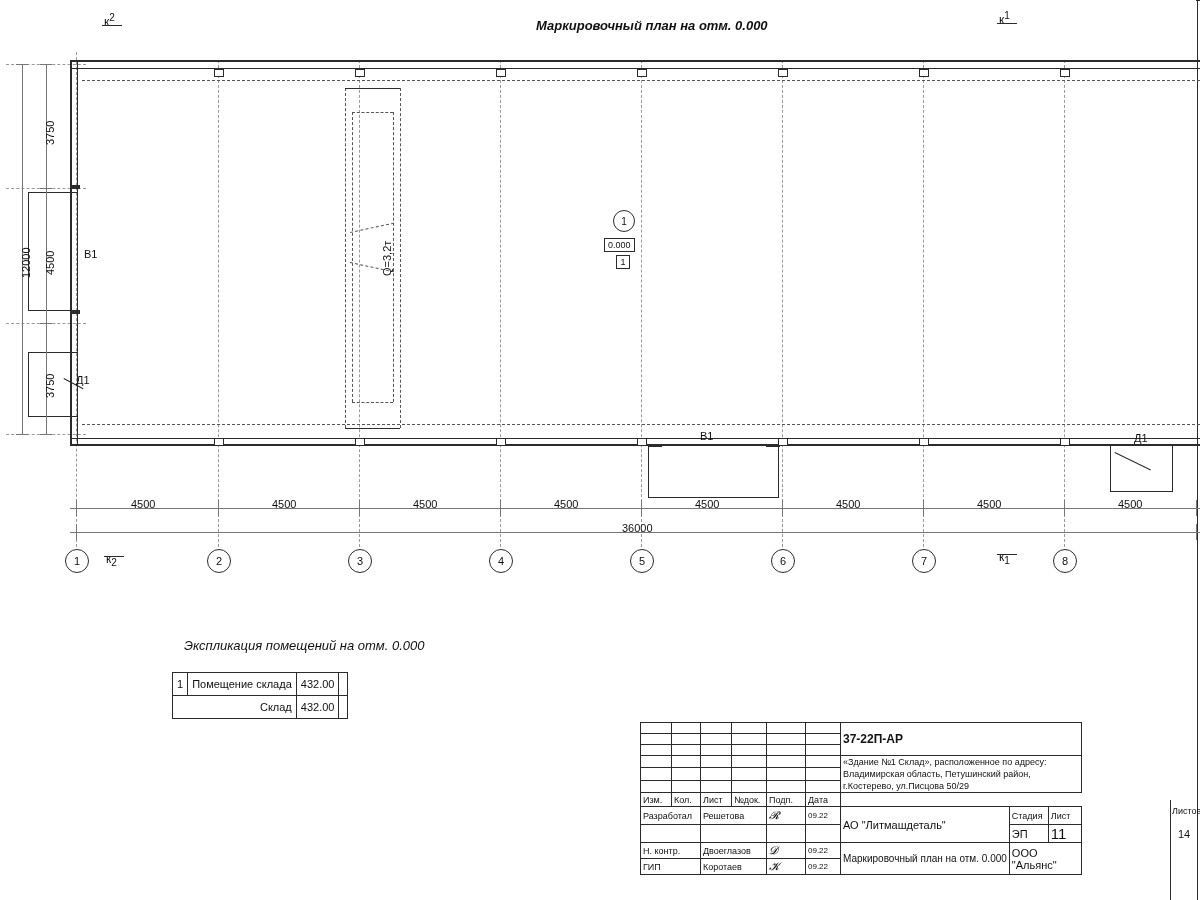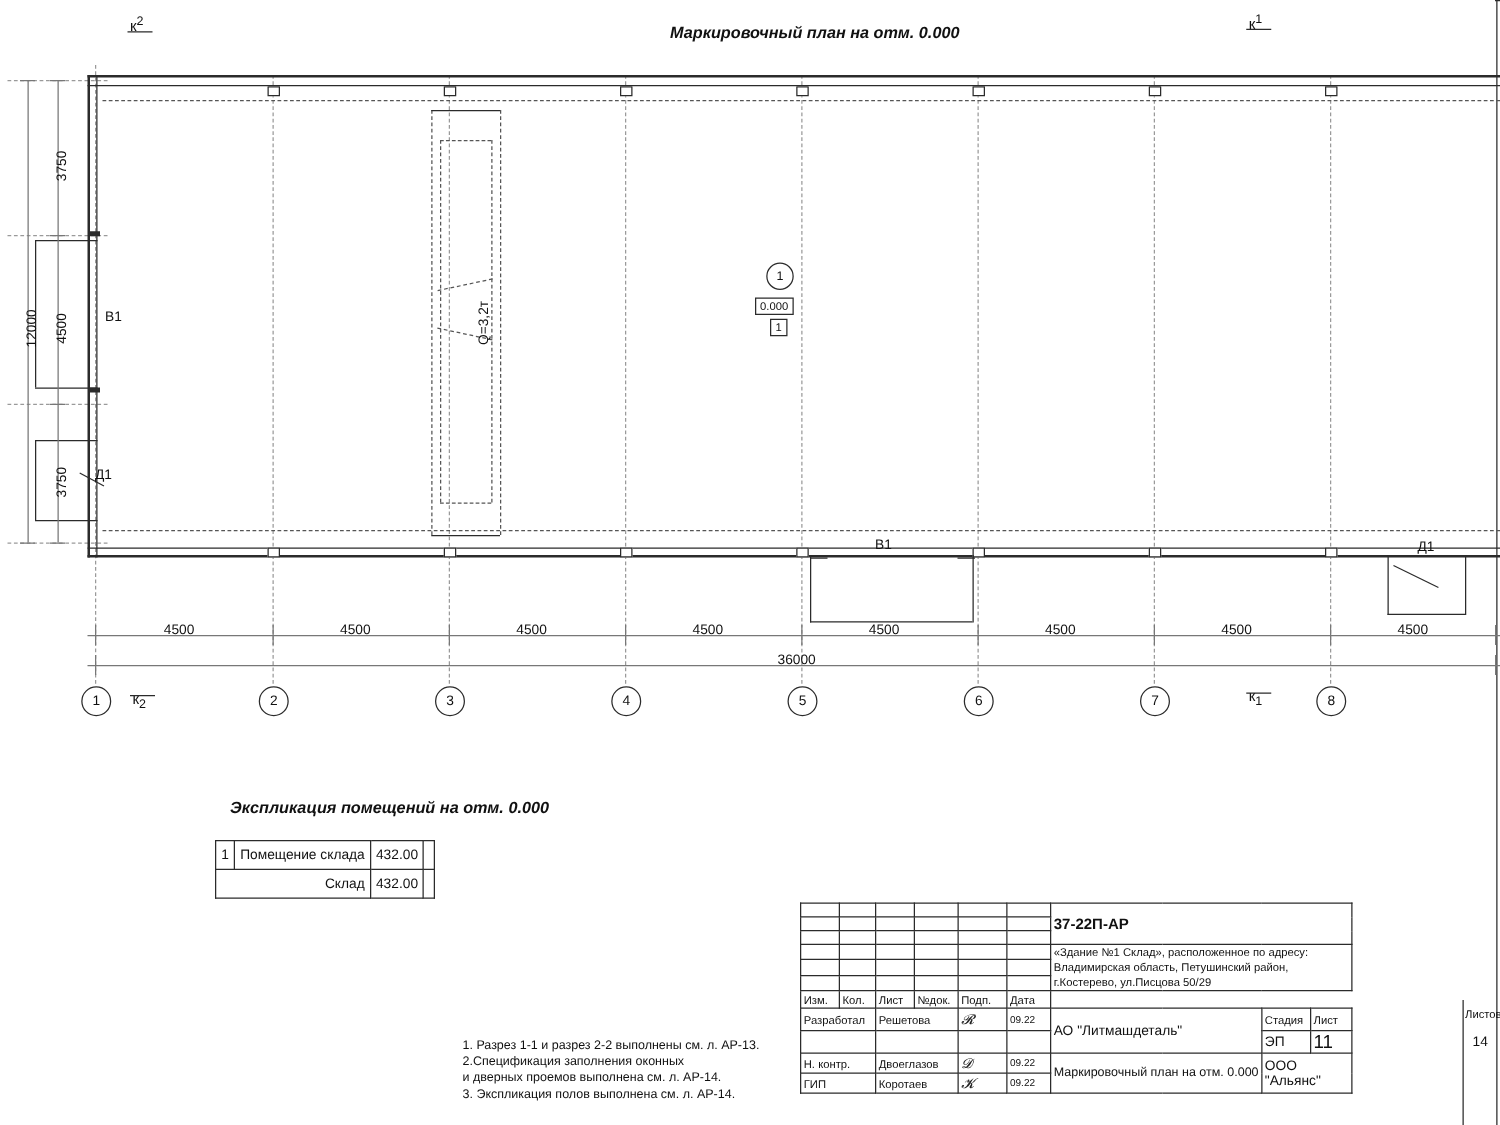--- a/index.html
+++ b/index.html
@@ -24,21 +24,21 @@
   .hl-dashdot{position:absolute;height:0;border-top:1px dashed #9a9a9a;}
   .vl-dashdot{position:absolute;width:0;border-left:1px dashed #9a9a9a;}
 
   
   .title-plan{
     position:absolute;left:536px;top:18px;
     font-style:italic;font-weight:bold;font-size:13px;white-space:nowrap;
   }
   .title-expl{
     position:absolute;left:184px;top:638px;
-    font-style:italic;font-weight:bold;font-size:13px;white-space:nowrap;
+    font-style:italic;font-weight:normal;font-size:13px;white-space:nowrap;
   }
 
   
   .wall{position:absolute;background:#2b2b2b;}
   .wall-hollow{position:absolute;border:1px solid #2b2b2b;background:#fff;}
 
   
   .bubble{
     position:absolute;width:22px;height:22px;border-radius:50%;
     border:1px solid #2b2b2b;background:#fff;
@@ -268,26 +268,20 @@
     </tr>
     <tr>
       <td style="border-right:none;"></td>
       <td class="rt" style="border-left:none;">Склад</td>
       <td>432.00</td>
       <td></td>
     </tr>
   </tbody>
     </table>
 
-  <div class="notes">
-    <div>1. Разрез 1-1 и разрез 2-2 выполнены см. л. АР-13.</div>
-    <div>2.Спецификация заполнения оконных</div>
-    <div>и дверных проемов выполнена см. л. АР-14.</div>
-    <div>3. Экспликация полов выполнена см. л. АР-14.</div>
-  </div>
 
   <table class="stamp">
 
     <tbody>
         <tr style="height:11px;">
       <td style="width:26px;"></td>
       <td style="width:24px;"></td>
       <td style="width:26px;"></td>
       <td style="width:30px;"></td>
       <td style="width:34px;"></td>

